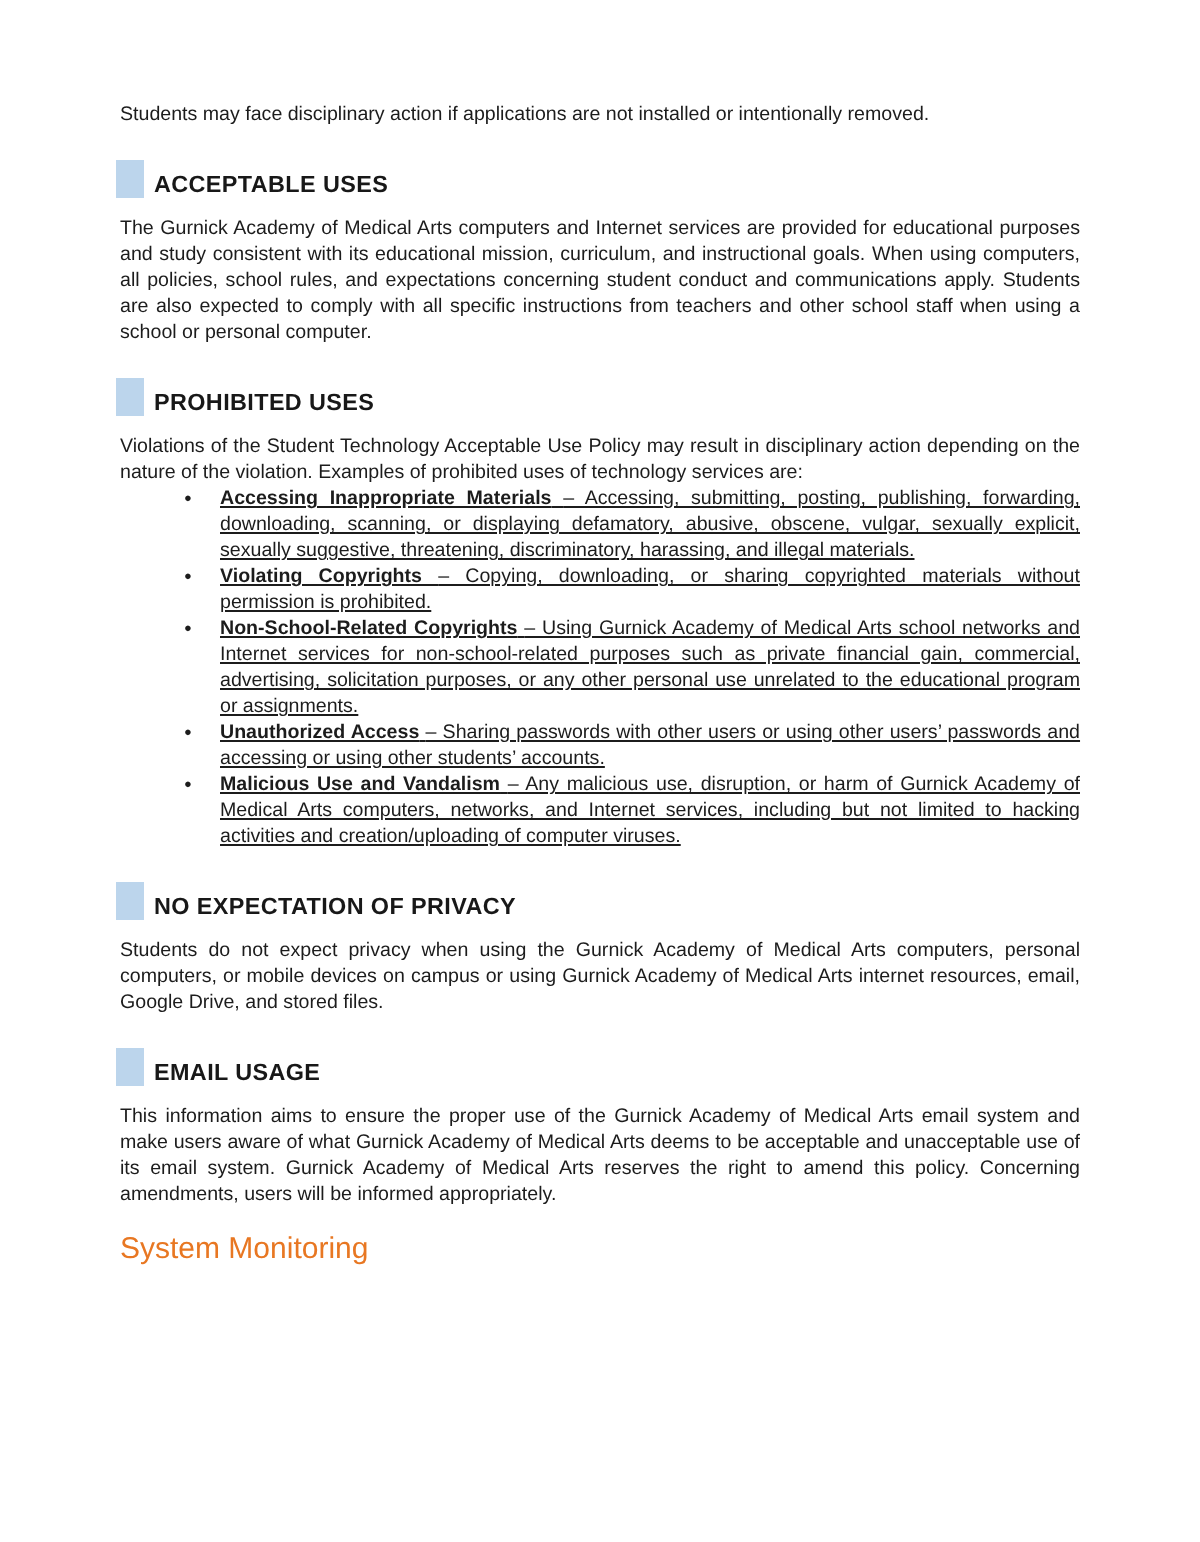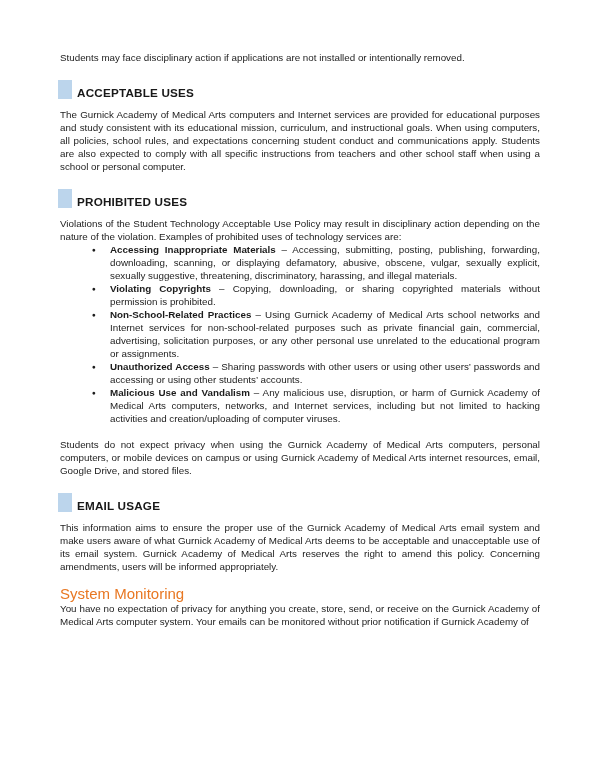--- a/index.html
+++ b/index.html
@@ -44,20 +44,21 @@
   }
   ul.bullet-list {
     list-style: none;
     margin: 0 0 13px 0;
     padding: 0;
   }
   ul.bullet-list li {
     position: relative;
     padding-left: 50px;
     text-align: justify;
+    text-decoration: underline;
   }
   ul.bullet-list li::before {
     content: "●";
     position: absolute;
     left: 32px;
     top: 0;
     font-size: 6.5px;
     line-height: 13px;
     color: #1c1c1c;
   }
@@ -96,31 +97,34 @@
 
   <div class="section-heading">
     <span class="heading-square"></span>
     <span class="heading-text">PROHIBITED USES</span>
   </div>
   <p class="body-text" style="margin-bottom:0;">Violations of the Student Technology Acceptable Use Policy may result in disciplinary action depending on the nature of the violation. Examples of prohibited uses of technology services are:</p>
 
   <ul class="bullet-list">
     <li><span class="bullet-lead">Accessing Inappropriate Materials</span> <span>– Accessing, submitting, posting, publishing, forwarding, downloading, scanning, or displaying defamatory, abusive, obscene, vulgar, sexually explicit, sexually suggestive, threatening, discriminatory, harassing, and illegal materials.</span></li>
     <li><span class="bullet-lead">Violating Copyrights</span> <span>– Copying, downloading, or sharing copyrighted materials without permission is prohibited.</span></li>
-    <li><span class="bullet-lead">Non-School-Related Practices</span> <span>– Using Gurnick Academy of Medical Arts school networks and Internet services for non-school-related purposes such as private financial gain, commercial, advertising, solicitation purposes, or any other personal use unrelated to the educational program or assignments.</span></li>
+    <li><span class="bullet-lead">Non-School-Related Copyrights</span> <span>– Using Gurnick Academy of Medical Arts school networks and Internet services for non-school-related purposes such as private financial gain, commercial, advertising, solicitation purposes, or any other personal use unrelated to the educational program or assignments.</span></li>
     <li><span class="bullet-lead">Unauthorized Access</span> <span>– Sharing passwords with other users or using other users’ passwords and accessing or using other students’ accounts.</span></li>
     <li><span class="bullet-lead">Malicious Use and Vandalism</span> <span>– Any malicious use, disruption, or harm of Gurnick Academy of Medical Arts computers, networks, and Internet services, including but not limited to hacking activities and creation/uploading of computer viruses.</span></li>
   </ul>
 
+  <div class="section-heading">
+    <span class="heading-square"></span>
+    <span class="heading-text">NO EXPECTATION OF PRIVACY</span>
+  </div>
   <p class="body-text">Students do not expect privacy when using the Gurnick Academy of Medical Arts computers, personal computers, or mobile devices on campus or using Gurnick Academy of Medical Arts internet resources, email, Google Drive, and stored files.</p>
 
   <div class="section-heading">
     <span class="heading-square"></span>
     <span class="heading-text">EMAIL USAGE</span>
   </div>
   <p class="body-text">This information aims to ensure the proper use of the Gurnick Academy of Medical Arts email system and make users aware of what Gurnick Academy of Medical Arts deems to be acceptable and unacceptable use of its email system. Gurnick Academy of Medical Arts reserves the right to amend this policy. Concerning amendments, users will be informed appropriately.</p>
 
   <div class="subheading">System Monitoring</div>
-  <p class="body-text cut-paragraph">You have no expectation of privacy for anything you create, store, send, or receive on the Gurnick Academy of Medical Arts computer system. Your emails can be monitored without prior notification if Gurnick Academy of</p>
 
   <div class="page-number">164</div>
 
 </div>
 
 </body></html>

